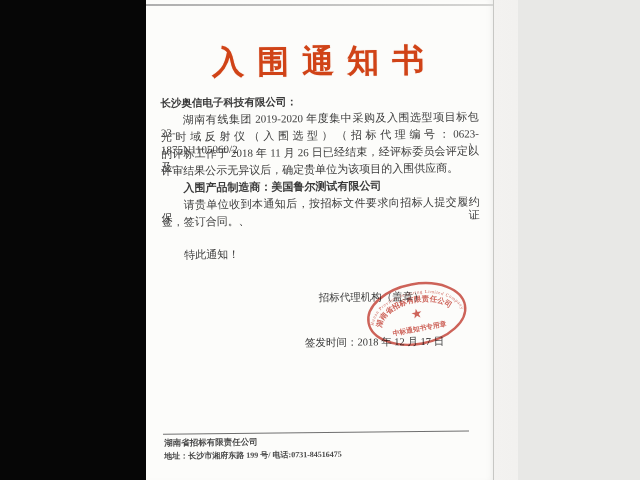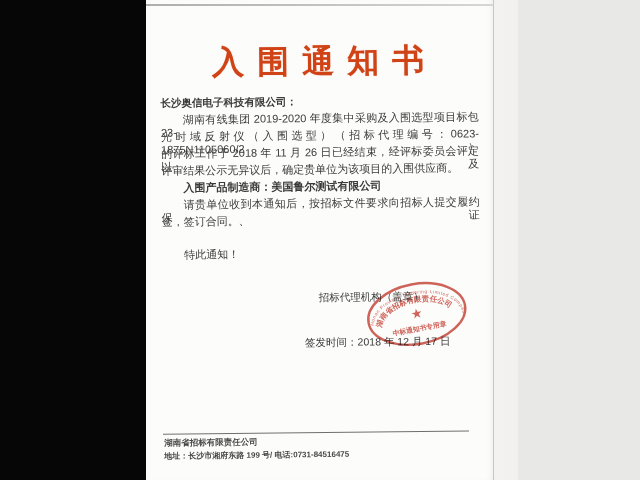--- a/index.html
+++ b/index.html
@@ -1,19 +1,19 @@
 <!DOCTYPE html>
 <html><head>
 <meta charset="utf-8">
 <style>
   html,body { margin:0; padding:0; background:#e8e8e6; }
   .stage {
     position:relative; width:518px; height:480px; overflow:hidden;
     background:#f0efed;
-    font-family:Liberation Sans, sans-serif;
+    font-family:Liberation Serif, serif;
   }
   .black-bar { position:absolute; left:0; top:0; width:146px; height:480px; background:#060606; }
   .right-bg  { position:absolute; left:494px; top:0; width:146px; height:480px;
                background:linear-gradient(to right,#f3f2f0,#ecebe9); }
   .page {
     position:absolute; left:146px; top:0; width:348px; height:480px;
     background:#fcfcfa;
     box-shadow: inset -6px 0 8px -6px rgba(0,0,0,0.10);
   }
   .page-top-edge { position:absolute; left:0; top:4px; width:100%; height:2px;

